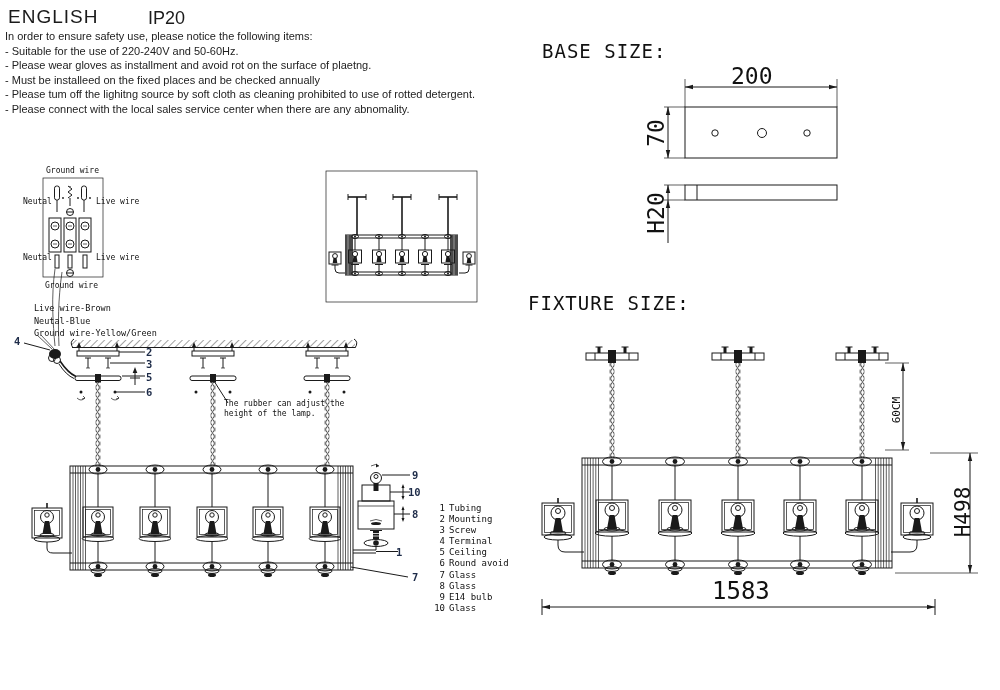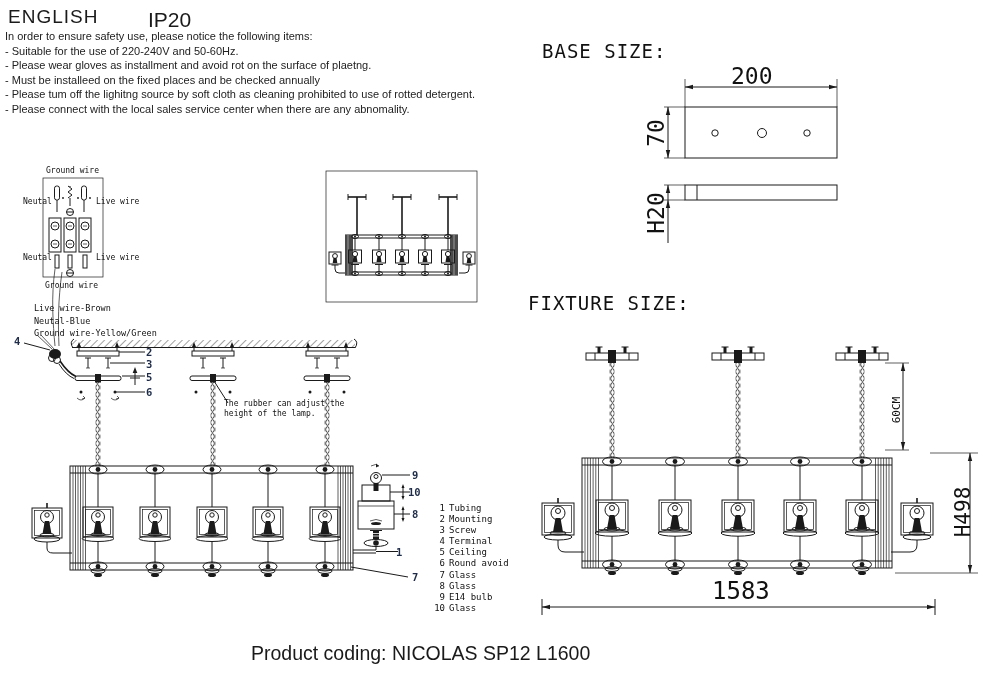--- a/index.html
+++ b/index.html
@@ -1,21 +1,21 @@
 <!DOCTYPE html>
 <html><head>
 <meta charset="utf-8">
 <style>
   html,body{margin:0;padding:0;background:#e8e8e8;}
   .page{position:relative;width:1000px;height:690px;background:#ffffff;overflow:hidden;
         font-family:"Liberation Sans",sans-serif;color:#111;}
   .abs{position:absolute;}
   
   .h-lang{font-size:19px;letter-spacing:1px;color:#1a1a1a;}
-  .h-ip{font-size:21px;color:#1a1a1a;}
+  .h-ip{font-size:18px;color:#1a1a1a;}
   .spec{font-size:11px;line-height:14.5px;color:#222;white-space:nowrap;}
   .cad{font-family:"DejaVu Sans Mono",monospace;color:#111;}
   .wlabel{font-size:8px;white-space:nowrap;}
   .legend-line{font-size:8.5px;white-space:nowrap;line-height:12.5px;}
   .note{font-size:8px;line-height:9.5px;white-space:nowrap;}
   .callout{font-size:10.5px;font-weight:bold;color:#1e2c49;font-family:"DejaVu Sans Mono",monospace;}
   .sec-title{font-size:19px;letter-spacing:1px;white-space:nowrap;}
   .dim{white-space:nowrap;text-align:center;}
   .rot{transform:rotate(-90deg);}
   .parts{font-size:9px;line-height:11.1px;}
@@ -576,15 +576,14 @@
       <line x1="400" y1="259" x2="400" y2="275" class="ln"></line>
       <line x1="7" y1="267" x2="400" y2="267" class="ln"></line>
       <polygon points="7,267 15,264.8 15,269.2" class="fl"></polygon>
       <polygon points="400,267 392,264.8 392,269.2" class="fl"></polygon>
     </g>
   </svg>
   <div class="abs cad dim rot" style="left:878px;top:404px;width:36px;height:12px;font-size:11px;">60CM</div>
   <div class="abs cad dim rot" style="left:933px;top:501px;width:58px;height:22px;font-size:21px;">H498</div>
   <div class="abs cad dim" style="left:712px;top:577px;font-size:24px;">1583</div>
 
-  <div class="abs footer" style="left:251px;top:642px;">Product coding: NICOLAS SP12 L1600</div>
 
 </div>
 
 </body></html>

